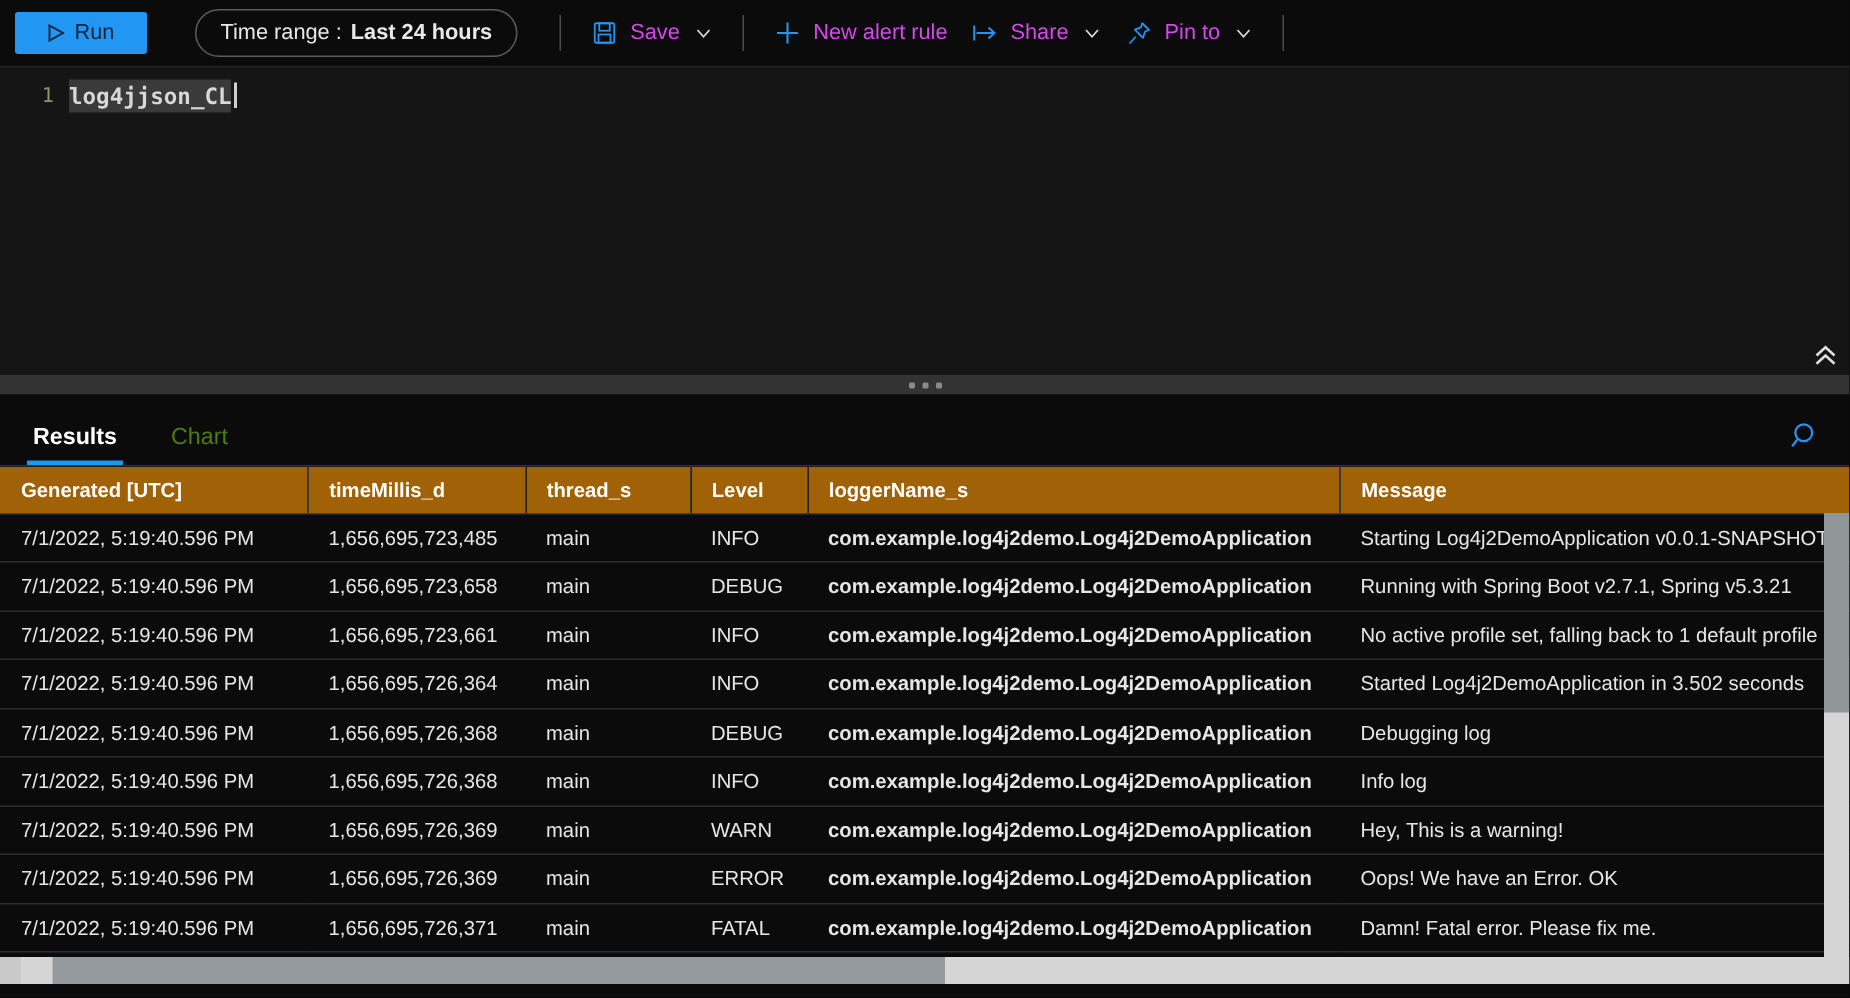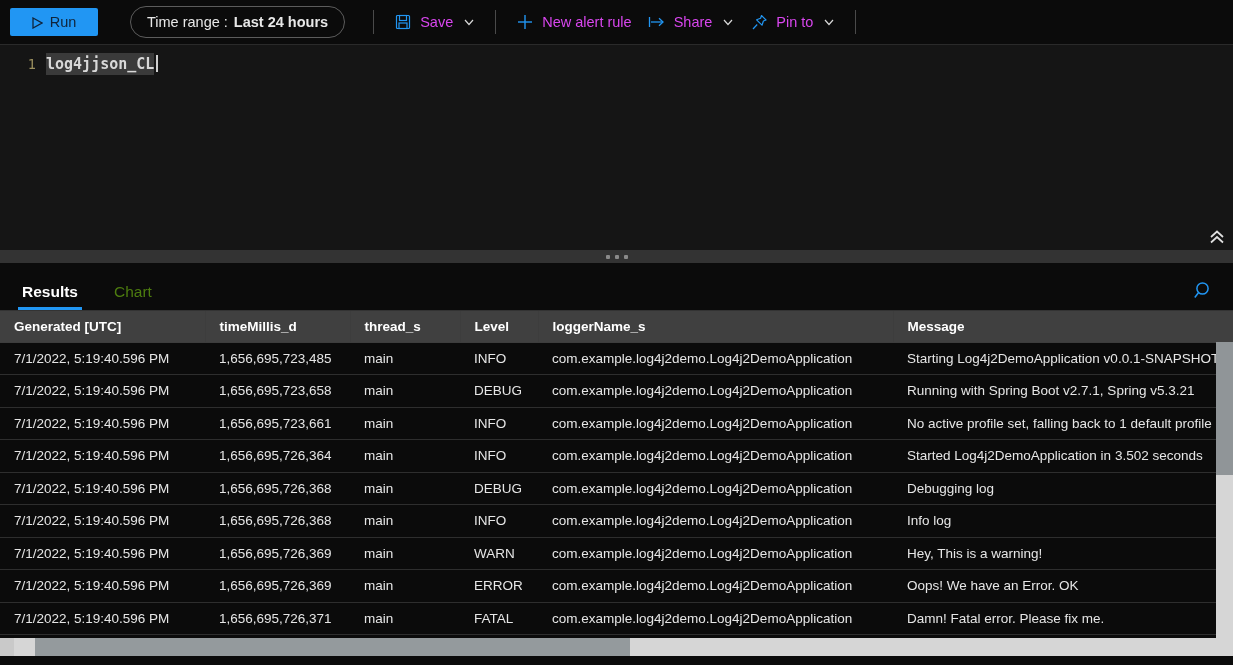--- a/index.html
+++ b/index.html
@@ -173,39 +173,39 @@
   }
   table.grid th {
     text-align: left;
     font-size: 13.5px;
     font-weight: bold;
     color: #ffffff;
     height: 31px;
     padding: 0 10px 0 14px;
     border-bottom: 1px solid #3d3d3d;
     border-left: 1px solid #3d3d3d;
-    background: #404040;
+    background: #a16207;
     white-space: nowrap;
     overflow: hidden;
   }
   table.grid th:first-child { border-left: none; }
   table.grid td {
     font-size: 13.5px;
     color: #e6e6e6;
     height: 32.5px;
     padding: 0 10px 0 14px;
     border-bottom: 1px solid #2e2e2e;
     white-space: nowrap;
     overflow: hidden;
   }
   .c0 { width: 205px; }
   .c1 { width: 145px; }
   .c2 { width: 110px; }
   .c3 { width: 78px; }
-  .c4 { width: 355px; }
+  .c4 { width: 355px; font-weight: bold; }
   .c5 { width: 482px; }
 
   
   .vscroll {
     position: absolute;
     right: 0; top: 31px; bottom: 0;
     width: 17px;
     background: #d6d6d6;
   }
   .vthumb {

